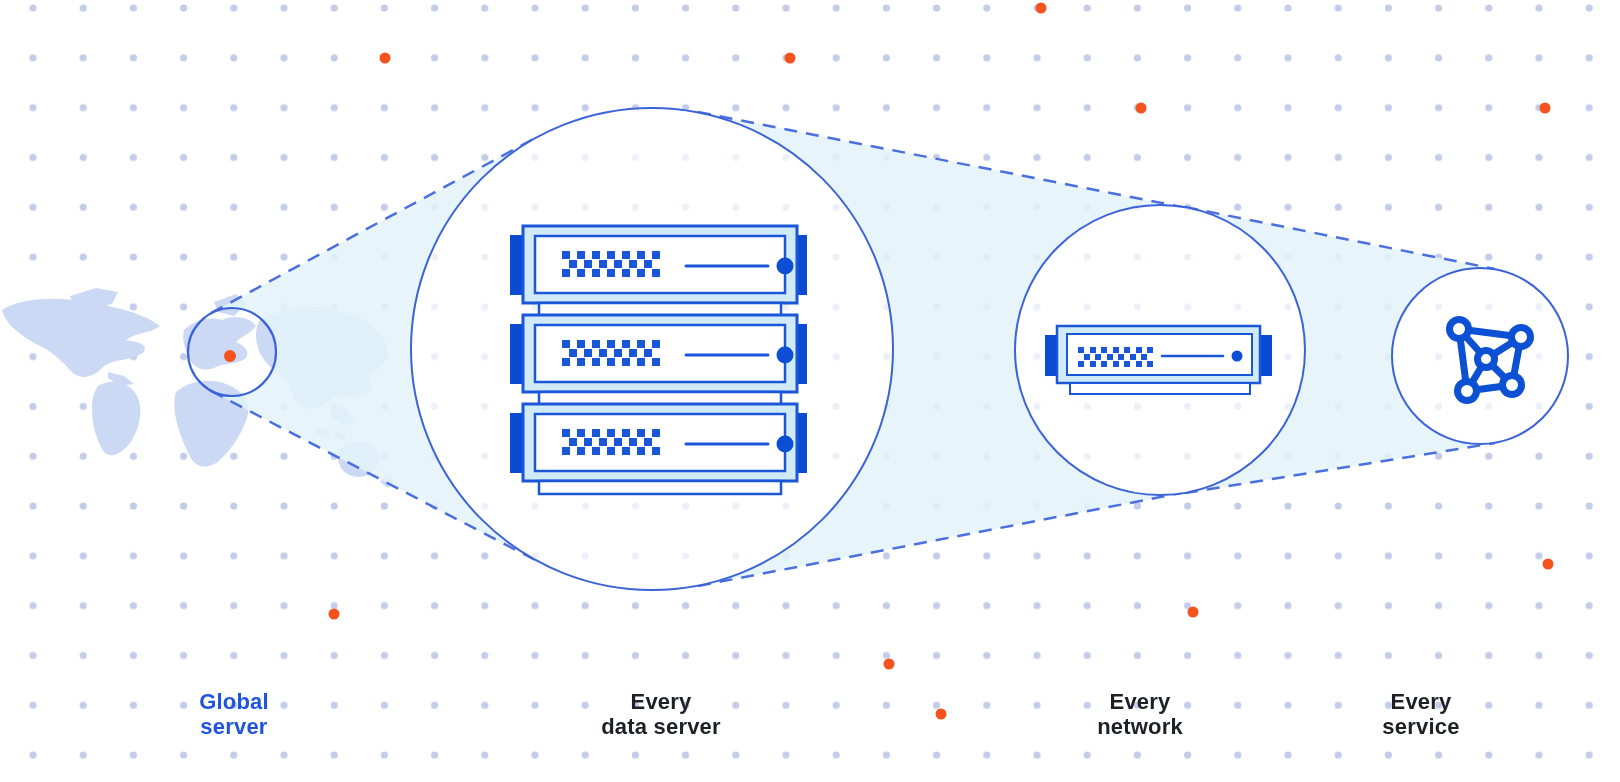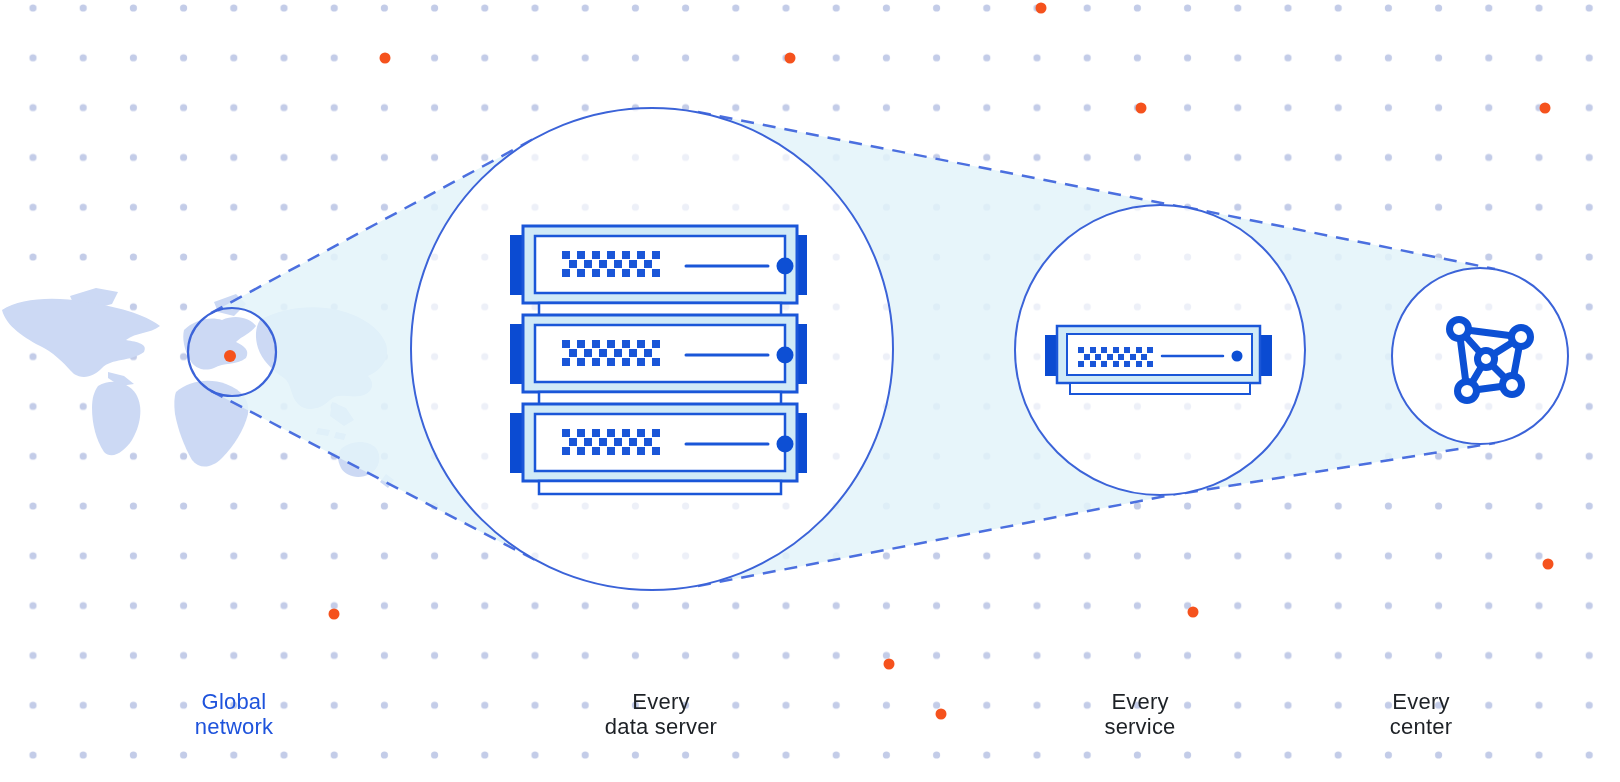--- a/index.html
+++ b/index.html
@@ -9,21 +9,21 @@
     overflow:hidden;
     background:#ffffff;
     font-family:"Liberation Sans", sans-serif;
   }
   .stage svg{position:absolute;left:0;top:0;}
   .label{
     position:absolute;
     top:689px;
     transform:translateX(-50%);
     text-align:center;
-    font-weight:400;
+    font-weight:700;
     font-size:22px;
     line-height:25px;
     color:#1d2126;
     white-space:nowrap;
     letter-spacing:0.2px;
   }
   .label.accent{color:#1e53dc;}
   .label-gn{left:234px;}
   .label-dc{left:661px;}
   .label-sv{left:1140px;}
@@ -191,28 +191,28 @@
       <circle cx="1521" cy="337" r="9.5"></circle>
       <circle cx="1512" cy="385" r="9.5"></circle>
       <circle cx="1467" cy="391" r="9.5"></circle>
       <circle cx="1486" cy="359" r="8.5"></circle>
     </g>
   </g>
 </svg>
 
 <div class="label accent label-gn">
   <div>Global</div>
-  <div>network</div>
+  <div>server</div>
 </div>
 <div class="label label-dc">
   <div>Every</div>
   <div>data server</div>
 </div>
 <div class="label label-sv">
   <div>Every</div>
-  <div>service</div>
+  <div>network</div>
 </div>
 <div class="label label-sc">
   <div>Every</div>
-  <div>center</div>
+  <div>service</div>
 </div>
 
 </div>
 
 </body></html>

